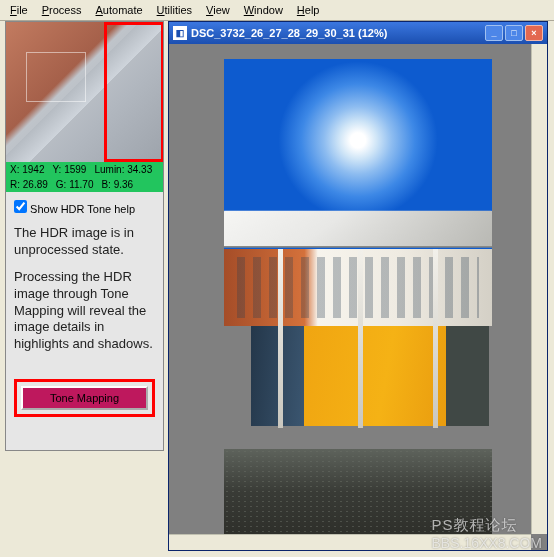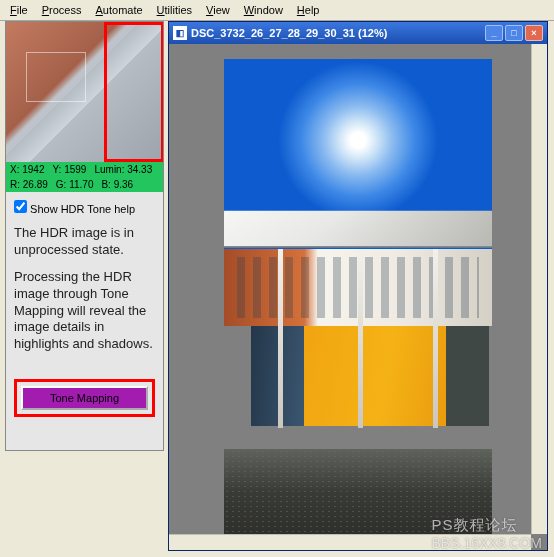--- a/index.html
+++ b/index.html
@@ -97,21 +97,21 @@
     .tone-btn-wrap {
       margin: 8px;
       border: 3px solid #ff0000;
       padding: 4px;
     }
     .tone-btn {
       width: 100%;
       padding: 4px 0;
       font-family: inherit;
       font-size: 11px;
-      background: #a21caf;
+      background: #be185d;
       border: 2px outset #fff;
       cursor: pointer;
     }
 
     .image-window {
       position: absolute;
       left: 168px;
       top: 21px;
       width: 380px;
       height: 530px;

